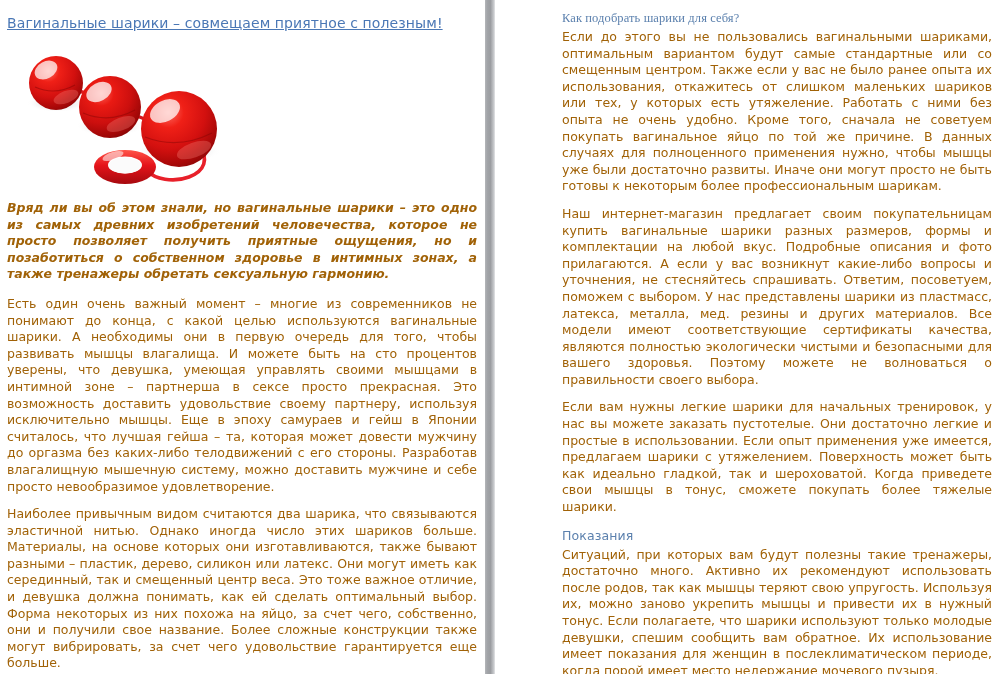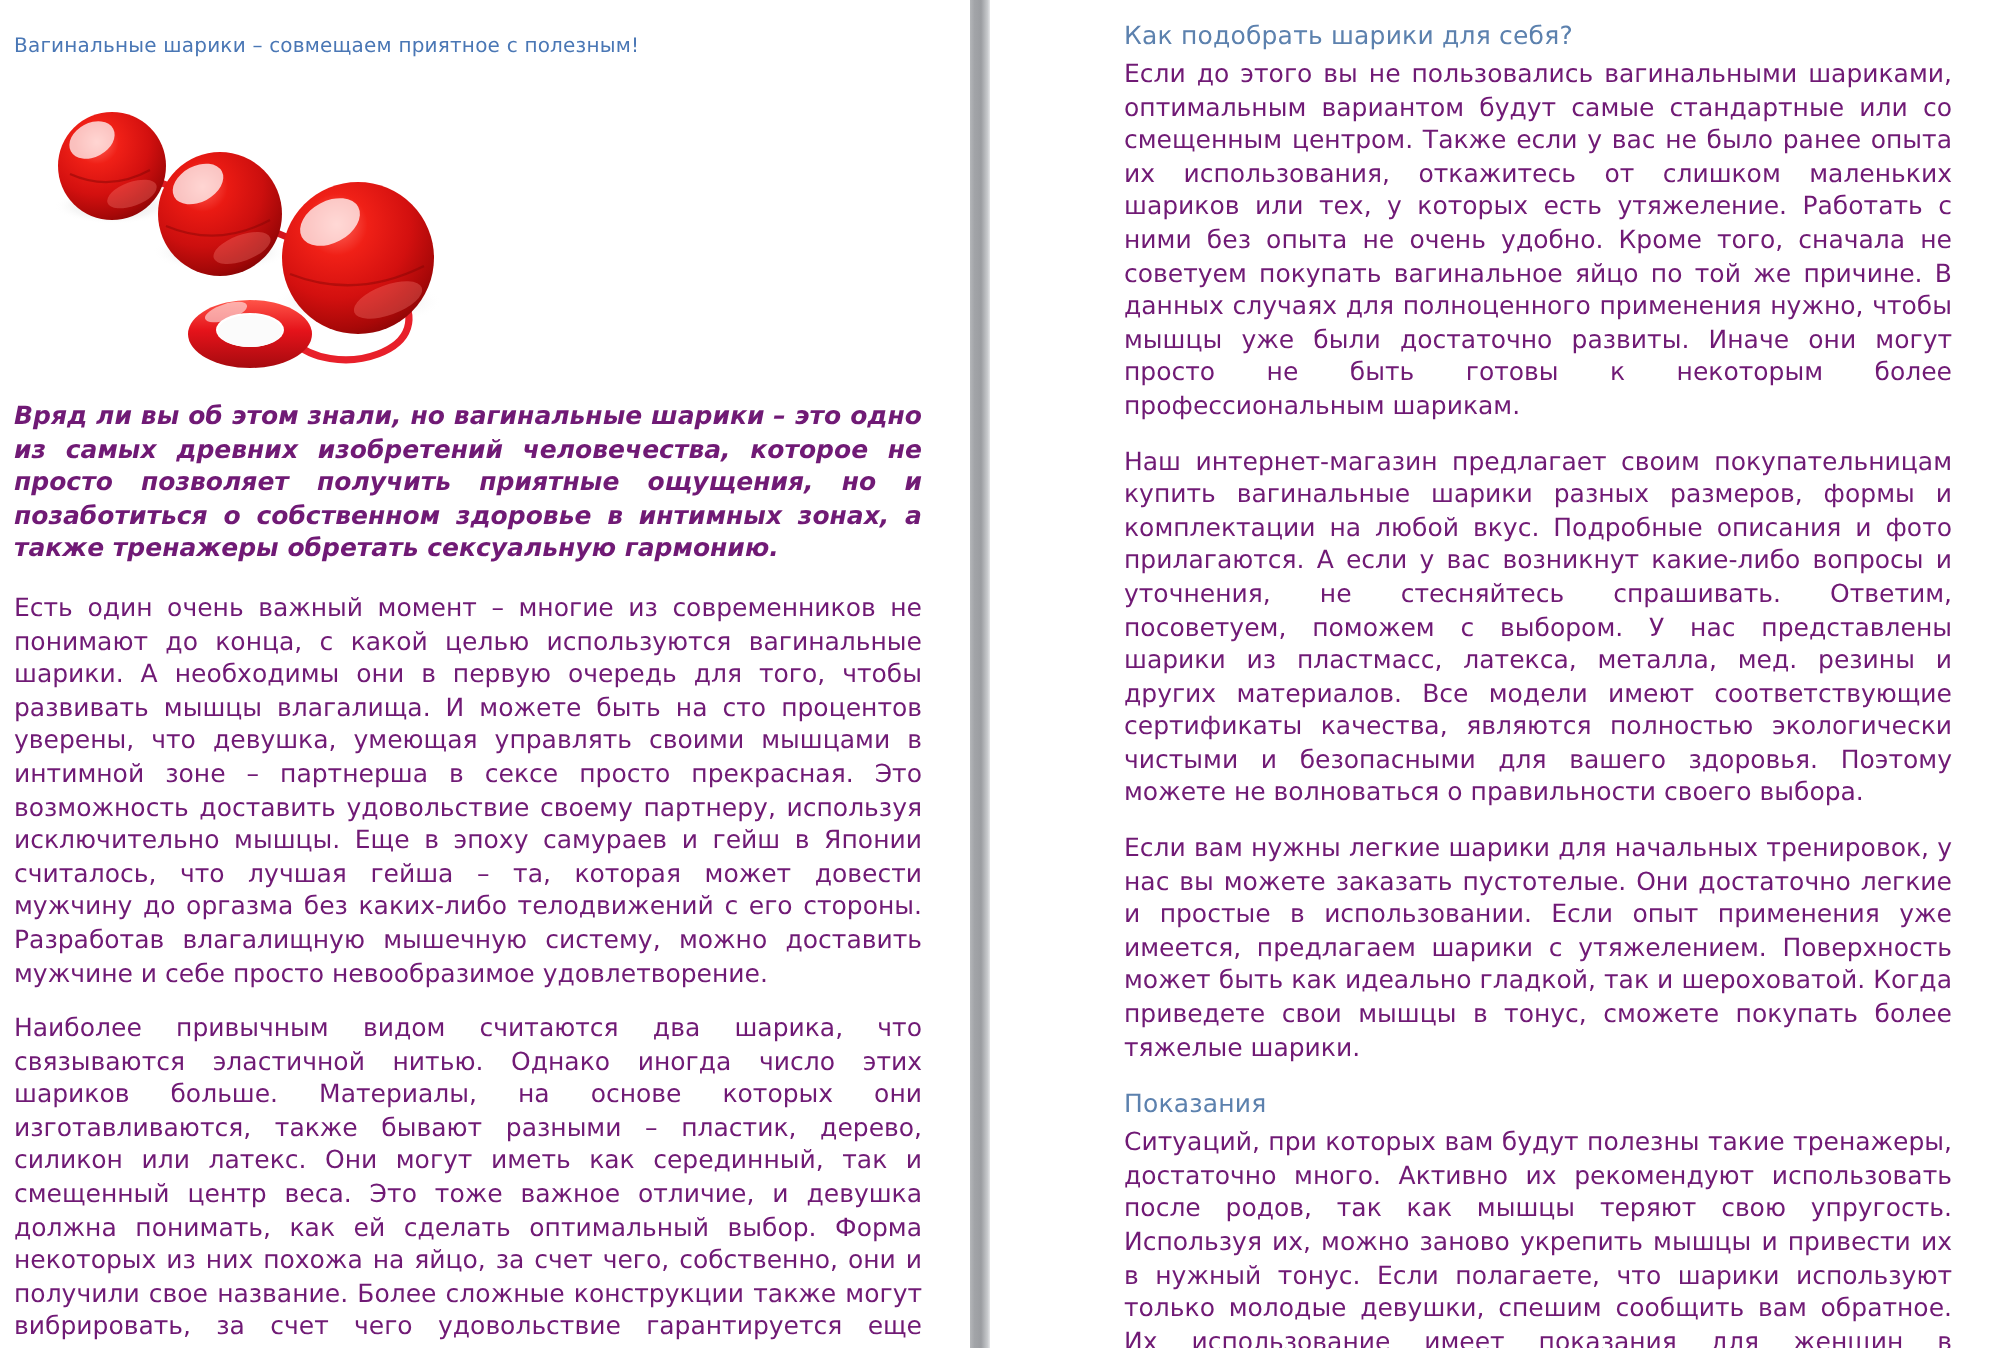--- a/index.html
+++ b/index.html
@@ -53,40 +53,41 @@
         #b4b6b9 0%,
         #a2a4a8 22%,
         #9b9da1 55%,
         #c8cacd 88%,
         #e6e7e9 100%);
   }
 
   
   h1.doc-title {
     margin: 0 0 10px 0;
-    font-size: 10px;
+    font-size: 14px;
     font-weight: normal;
     line-height: 15px;
     color: #4a77b5;
     letter-spacing: .1px;
+    text-decoration: underline;
   }
   h2.section-title {
     margin: 12px 0 3px 0;
     font-size: 12.5px;
     font-weight: normal;
     line-height: 16px;
     color: #5c81ae;
     letter-spacing: .1px;
   }
   p.body {
-    margin: 0 16px 11px 0;
+    margin: 0 0 11px 0;
     font-size: 12.5px;
     line-height: 16.6px;
     text-align: justify;
-    color: #701a75;
+    color: #a16207;
     letter-spacing: 0;
   }
   p.body.lead {
     font-style: italic;
     font-weight: bold;
     margin-bottom: 13px;
   }
 
   
   .illustration {
@@ -179,21 +180,21 @@
     <p class="body lead">Вряд ли вы об этом знали, но вагинальные шарики – это одно из самых древних изобретений человечества, которое не просто позволяет получить приятные ощущения, но и позаботиться о собственном здоровье в интимных зонах, а также тренажеры обретать сексуальную гармонию.</p>
 
     <p class="body">Есть один очень важный момент – многие из современников не понимают до конца, с какой целью используются вагинальные шарики. А необходимы они в первую очередь для того, чтобы развивать мышцы влагалища. И можете быть на сто процентов уверены, что девушка, умеющая управлять своими мышцами в интимной зоне – партнерша в сексе просто прекрасная. Это возможность доставить удовольствие своему партнеру, используя исключительно мышцы. Еще в эпоху самураев и гейш в Японии считалось, что лучшая гейша – та, которая может довести мужчину до оргазма без каких-либо телодвижений с его стороны. Разработав влагалищную мышечную систему, можно доставить мужчине и себе просто невообразимое удовлетворение.</p>
 
 
     <p class="body">Наиболее привычным видом считаются два шарика, что связываются эластичной нитью. Однако иногда число этих шариков больше. Материалы, на основе которых они изготавливаются, также бывают разными – пластик, дерево, силикон или латекс. Они могут иметь как серединный, так и смещенный центр веса. Это тоже важное отличие, и девушка должна понимать, как ей сделать оптимальный выбор. Форма некоторых из них похожа на яйцо, за счет чего, собственно, они и получили свое название. Более сложные конструкции также могут вибрировать, за счет чего удовольствие гарантируется еще больше.</p>
   </div>
 
   <div class="col col-right">
 
-    <h2 class="section-title" style="margin-top:0;">Как подобрать шарики для себя?</h2>
+    <h2 class="section-title" style="margin-top:0;font-family:Liberation Serif, serif;">Как подобрать шарики для себя?</h2>
 
     <p class="body">Если до этого вы не пользовались вагинальными шариками, оптимальным вариантом будут самые стандартные или со смещенным центром. Также если у вас не было ранее опыта их использования, откажитесь от слишком маленьких шариков или тех, у которых есть утяжеление. Работать с ними без опыта не очень удобно. Кроме того, сначала не советуем покупать вагинальное яйцо по той же причине. В данных случаях для полноценного применения нужно, чтобы мышцы уже были достаточно развиты. Иначе они могут просто не быть готовы к некоторым более профессиональным шарикам.</p>
 
 
     <p class="body">Наш интернет-магазин предлагает своим покупательницам купить вагинальные шарики разных размеров, формы и комплектации на любой вкус. Подробные описания и фото прилагаются. А если у вас возникнут какие-либо вопросы и уточнения, не стесняйтесь спрашивать. Ответим, посоветуем, поможем с выбором. У нас представлены шарики из пластмасс, латекса, металла, мед. резины и других материалов. Все модели имеют соответствующие сертификаты качества, являются полностью экологически чистыми и безопасными для вашего здоровья. Поэтому можете не волноваться о правильности своего выбора.</p>
 
     <p class="body">Если вам нужны легкие шарики для начальных тренировок, у нас вы можете заказать пустотелые. Они достаточно легкие и простые в использовании. Если опыт применения уже имеется, предлагаем шарики с утяжелением. Поверхность может быть как идеально гладкой, так и шероховатой. Когда приведете свои мышцы в тонус, сможете покупать более тяжелые шарики.</p>
 
     <h2 class="section-title">Показания</h2>
 

